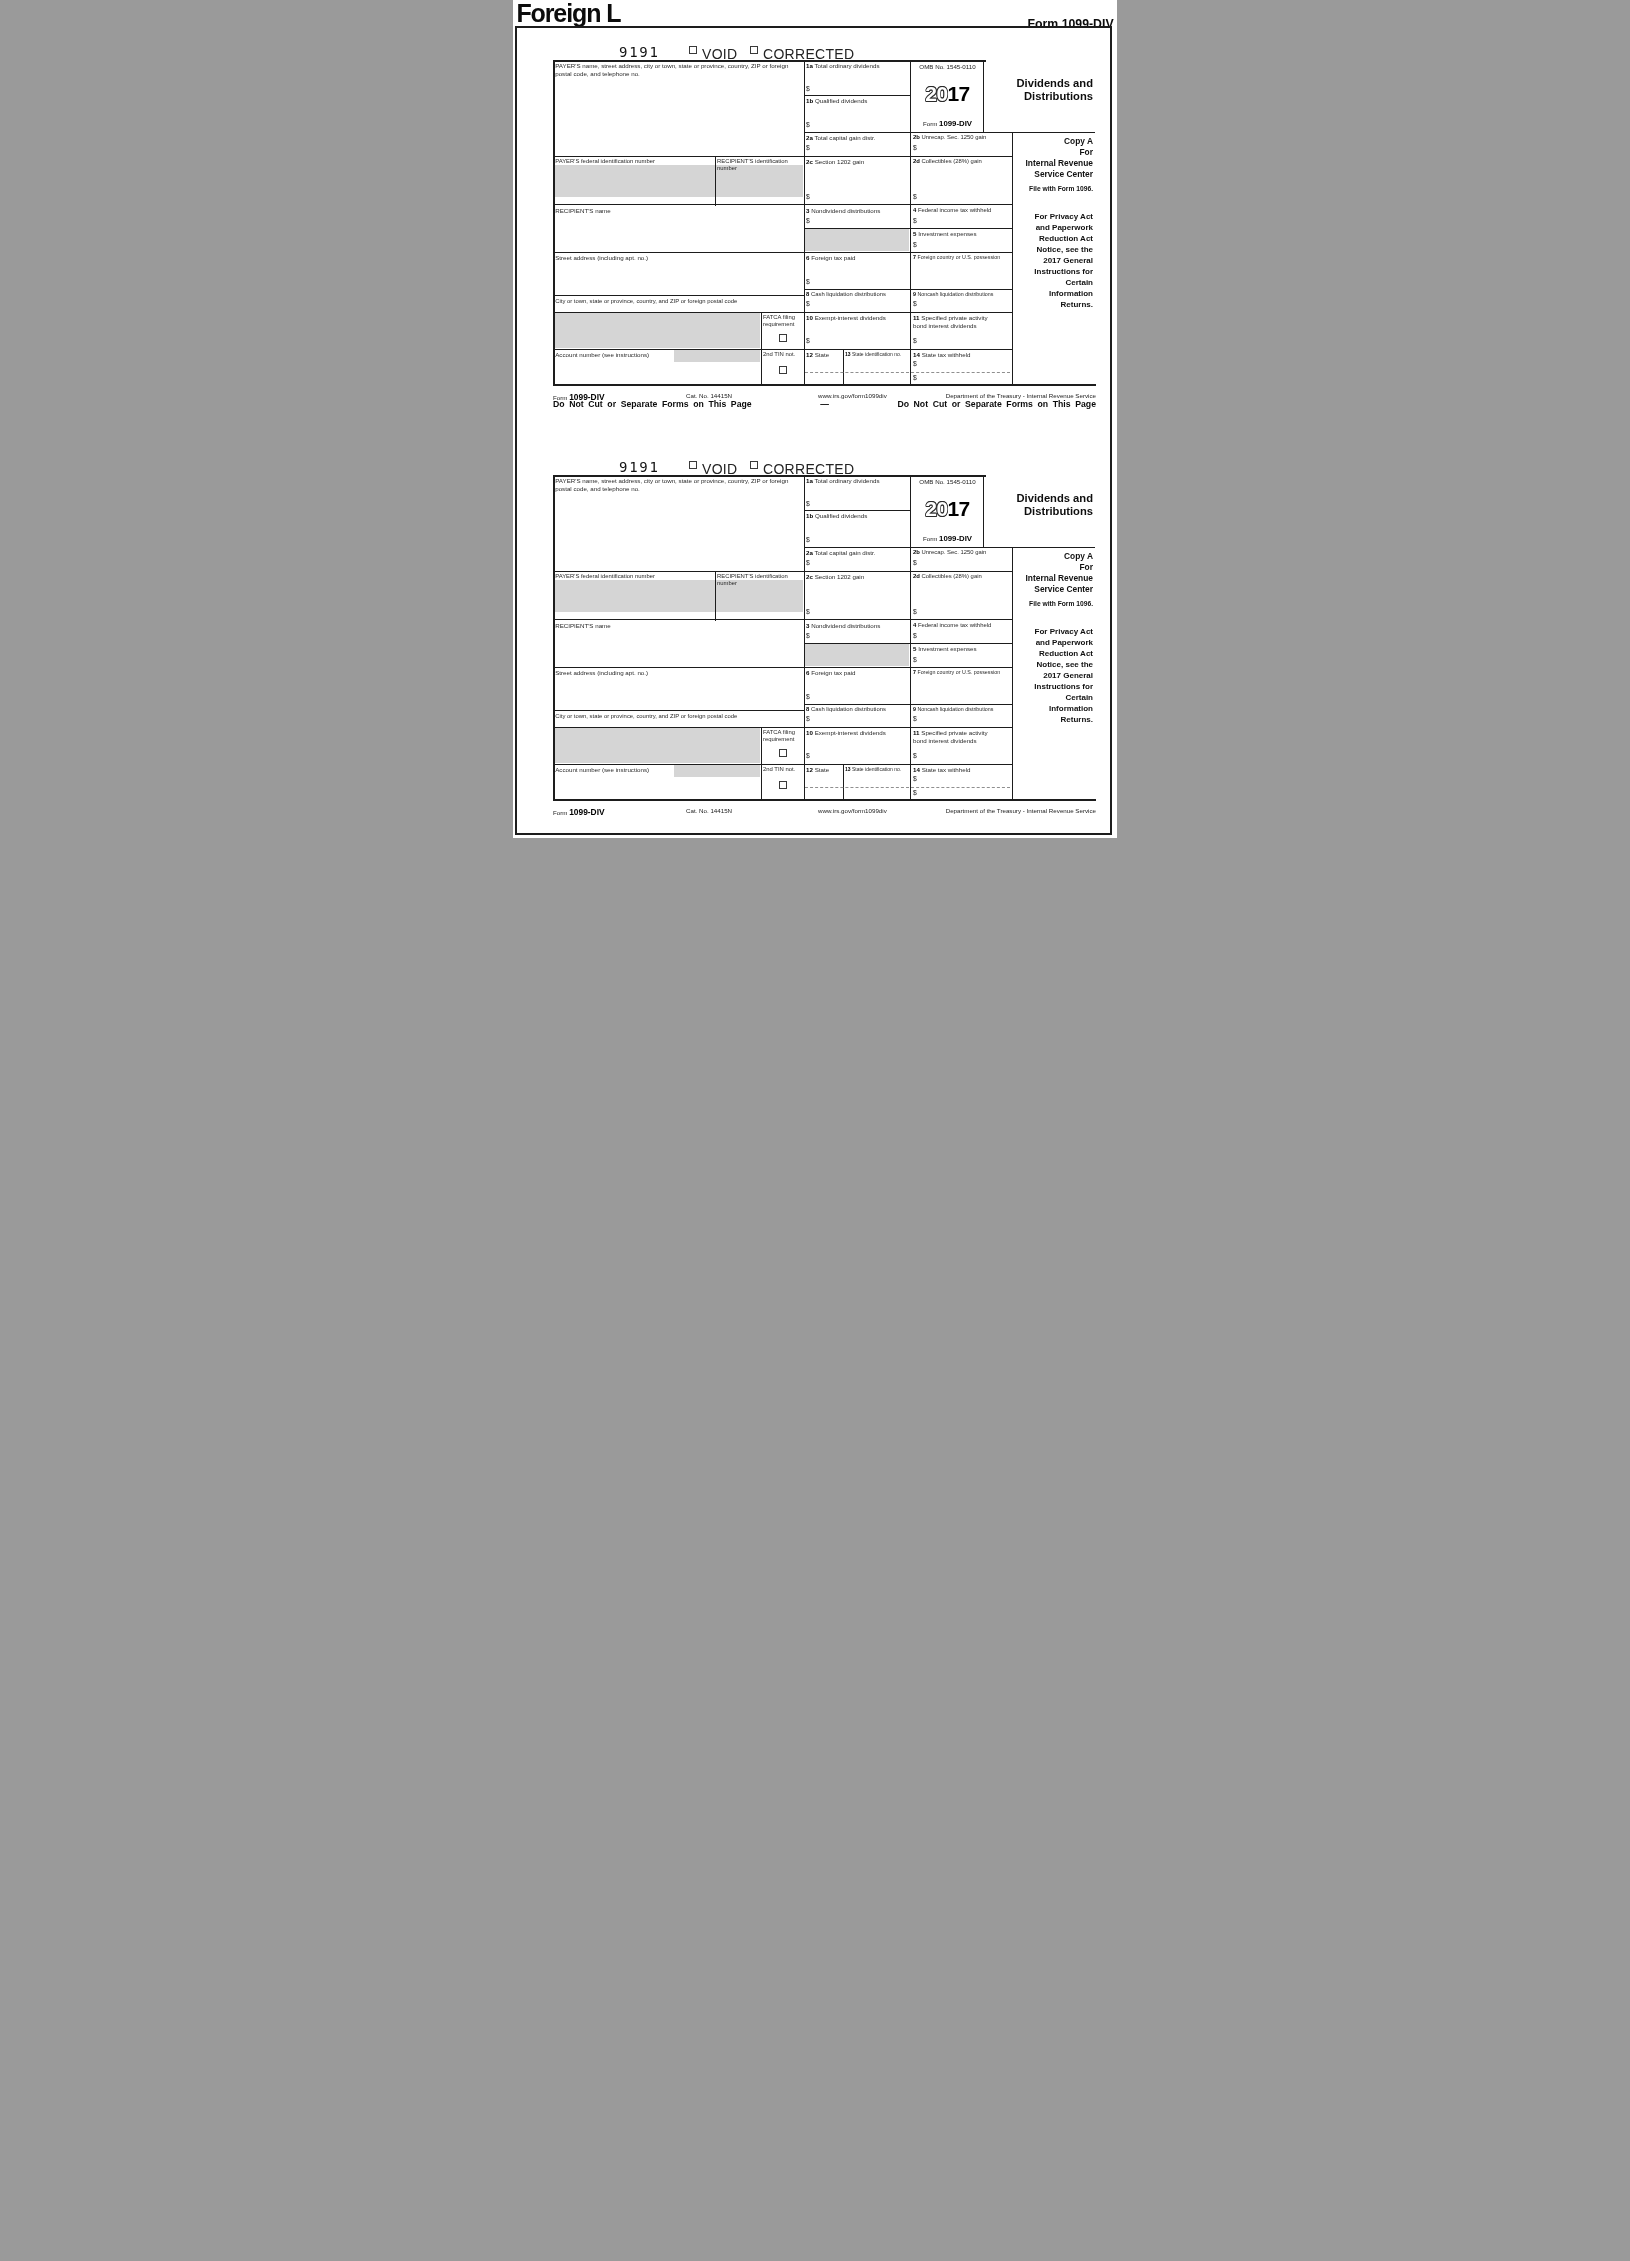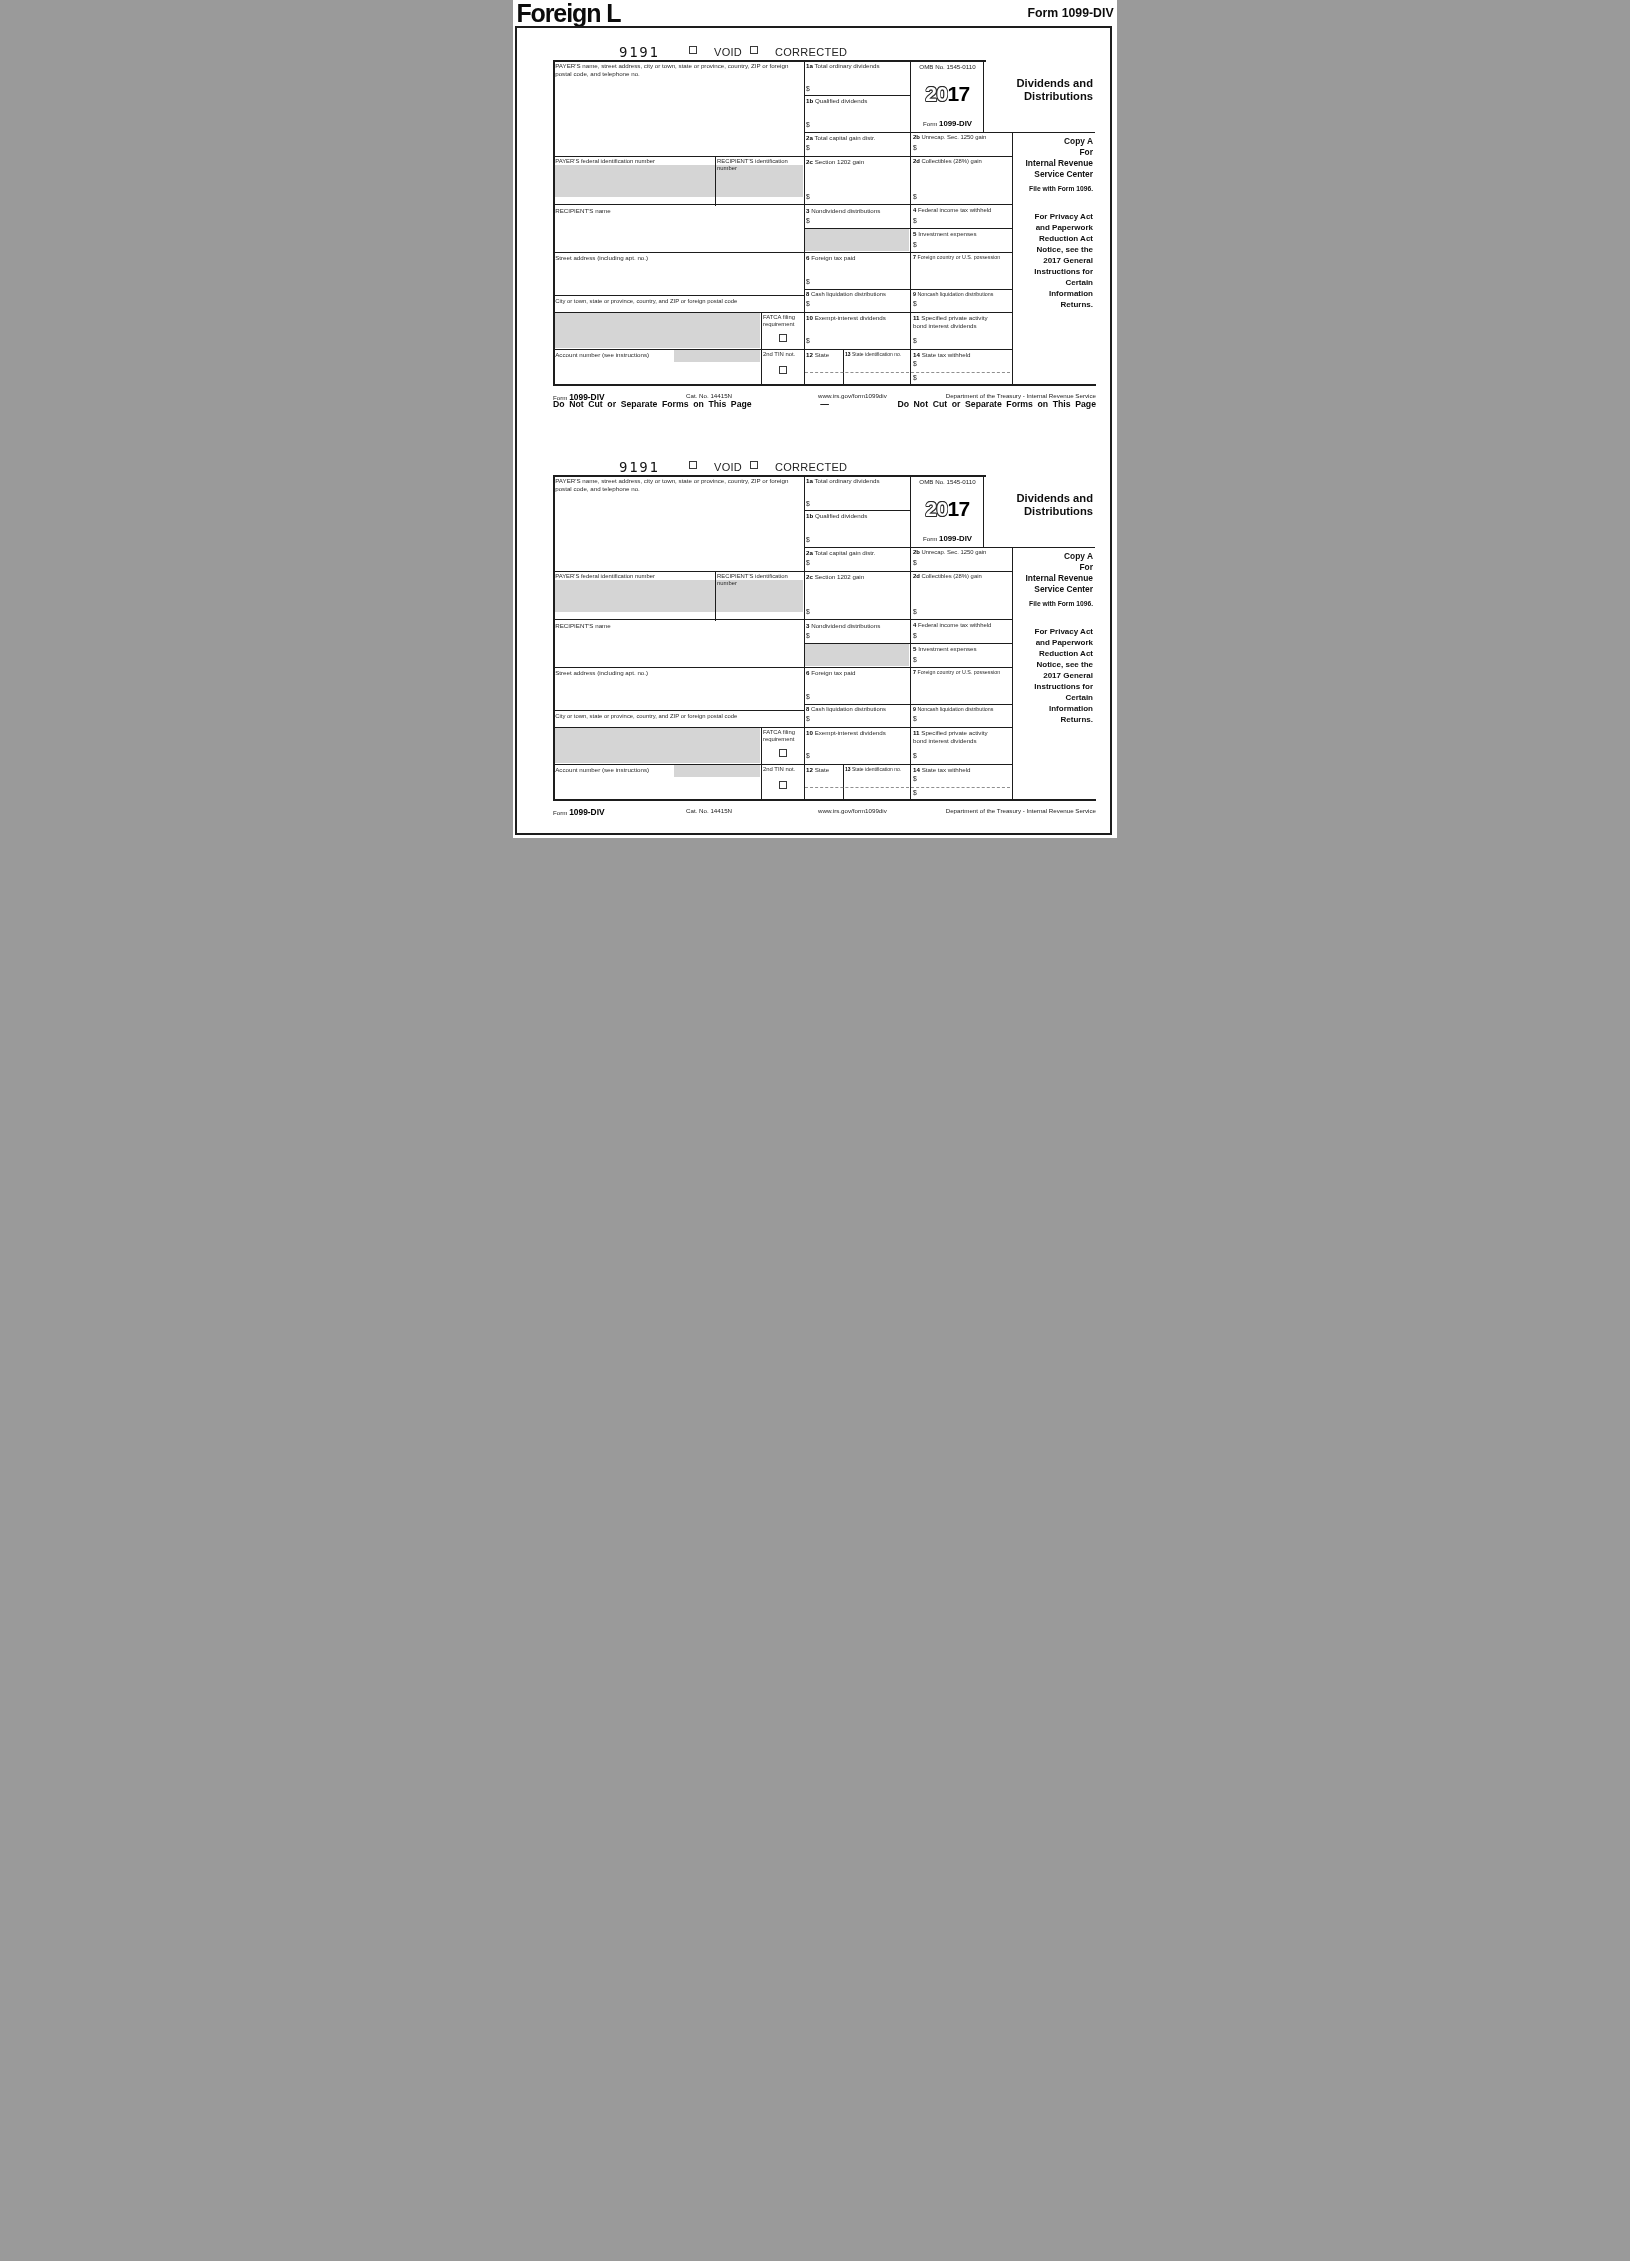--- a/index.html
+++ b/index.html
@@ -1,31 +1,31 @@
 <!DOCTYPE html>
 <html style="font-size:9px"><head>
 <meta charset="utf-8">
 <style>
   html,body{margin:0;padding:0;background:#9a9a9a;}
   .page{position:relative;width:604px;height:838px;background:#ffffff;
         font-family:"Liberation Sans",sans-serif;color:#161616;overflow:hidden;margin:0 auto;}
   .exhibit{position:absolute;left:3.4px;top:-1.1px;font-size:25px;font-weight:bold;letter-spacing:-1.1px;color:#0c0c0c;}
-  .hdr-form{position:absolute;right:3.4px;top:6px;font-size:12.3px;font-weight:bold;color:#0c0c0c;}
+  .hdr-form{position:absolute;right:3.4px;top:17px;font-size:12.3px;font-weight:bold;color:#0c0c0c;}
   .xbox{position:absolute;left:2.2px;top:26px;width:597px;height:809px;border:2.2px solid #1d1d1d;box-sizing:border-box;}
   .f1099{position:absolute;left:40px;width:545px;height:362px;}
   .ln{position:absolute;background:#1d1d1d;}
   .shade{position:absolute;background:#d5d5d5;}
   .lbl{position:absolute;font-size:6.2px;line-height:1.25;color:#2a2a2a;}
   .lbl .bn{font-weight:bold;color:#000;}
   .c10{font-size:5.9px;}
   .c9{font-size:5.3px;}
   .c8{font-size:5px;}
   .dol{position:absolute;font-size:6.7px;color:#222;}
   .cb{position:absolute;width:8.4px;height:8.4px;border:1.1px solid #3a3a3a;background:#fff;box-sizing:border-box;}
-  .cbl{position:absolute;font-size:11px;color:#232323;letter-spacing:0.3px;margin-left:12px;}
+  .cbl{position:absolute;font-size:14px;color:#232323;letter-spacing:0.3px;}
   .code{position:absolute;font-family:"DejaVu Sans Mono",monospace;font-size:14px;font-weight:normal;letter-spacing:1.7px;color:#111;}
   .omb{position:absolute;left:359px;top:3.4px;width:71px;text-align:center;font-size:6.2px;color:#222;}
   .year{position:absolute;left:359px;top:22.4px;width:71px;text-align:center;font-size:21px;font-weight:bold;letter-spacing:-0.6px;}
   .y-out{color:#fff;text-shadow:-0.8px 0 #2b2b2b,0.8px 0 #2b2b2b,0 -0.8px #2b2b2b,0 0.8px #2b2b2b,-0.6px -0.6px #2b2b2b,0.6px 0.6px #2b2b2b,-0.6px 0.6px #2b2b2b,0.6px -0.6px #2b2b2b;}
   .y-bold{color:#000;}
   .omb-form{position:absolute;left:359px;top:59px;width:71px;text-align:center;font-size:6.2px;color:#222;}
   .fnb{font-size:7.8px;font-weight:bold;color:#000;}
   .side-title{position:absolute;left:392px;top:17px;width:148px;text-align:right;font-size:11.2px;font-weight:bold;line-height:1.18;color:#0e0e0e;}
   .rblock{position:absolute;left:464px;width:76px;text-align:right;font-weight:bold;color:#111;}
   .copyA{top:76px;font-size:8.4px;line-height:1.3;}

